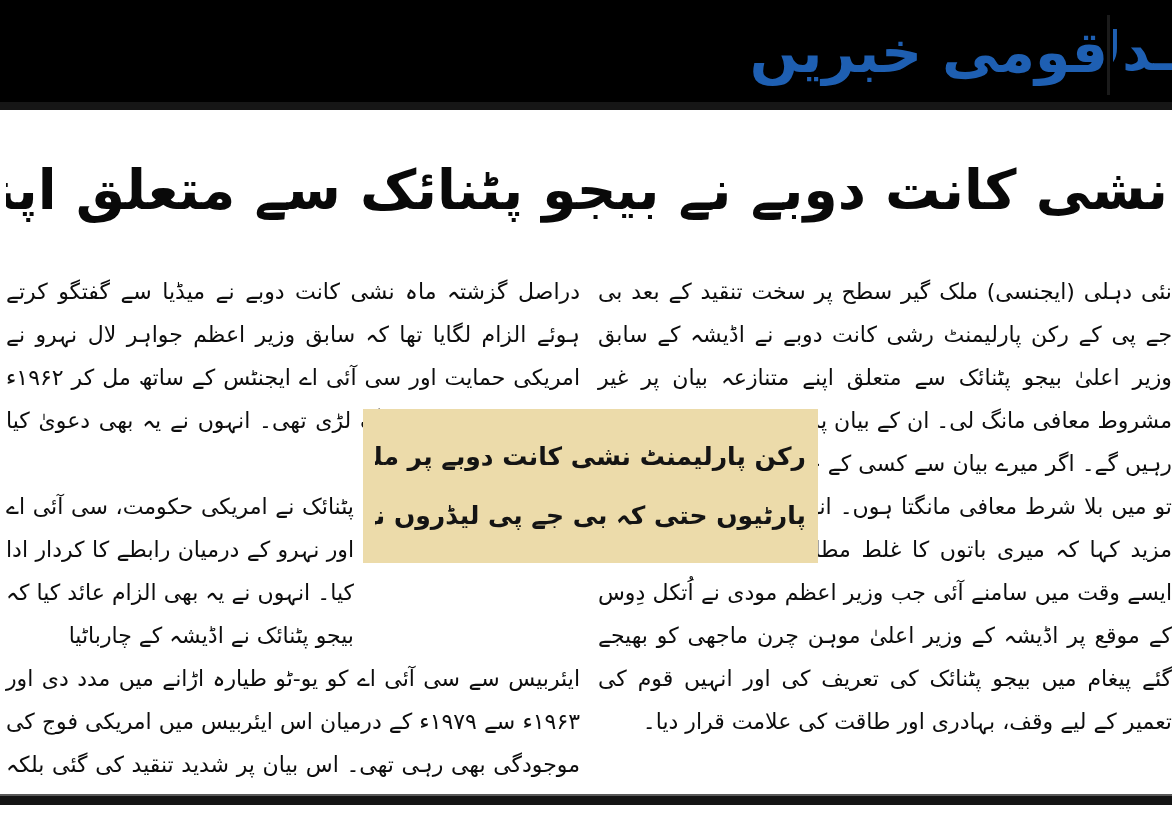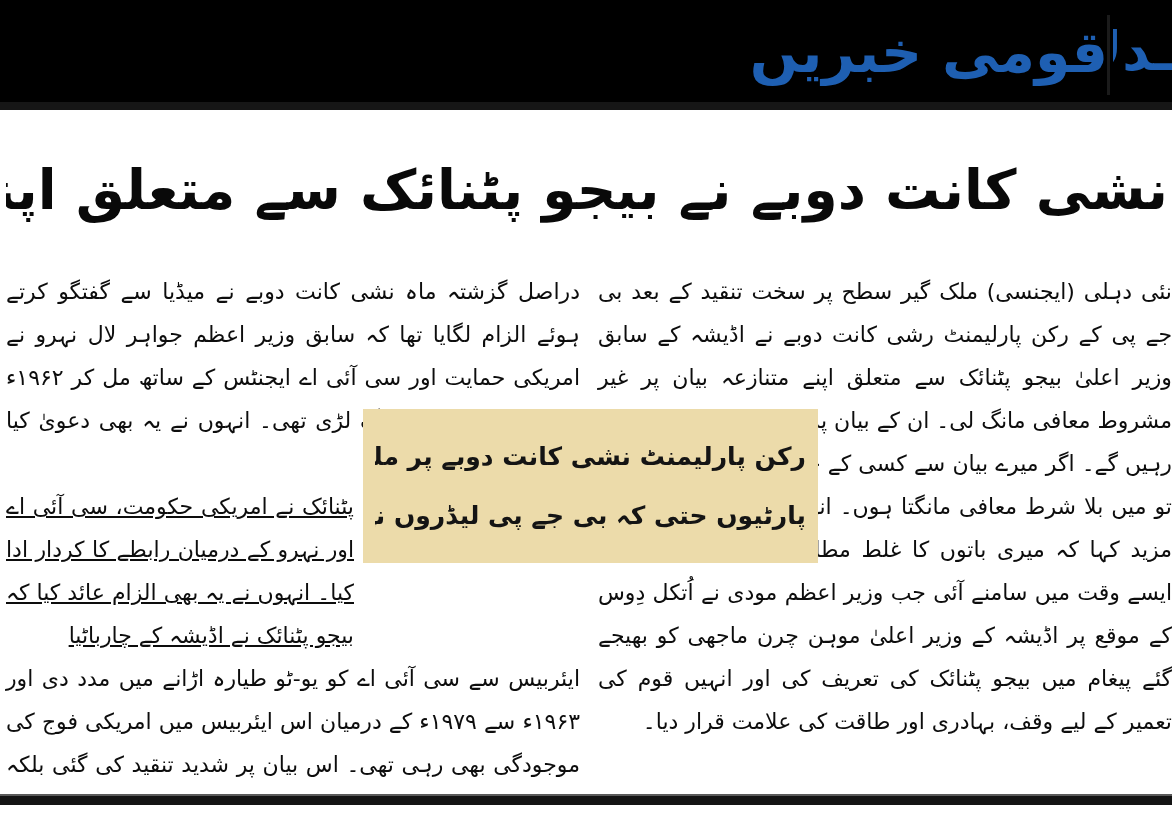--- a/index.html
+++ b/index.html
@@ -103,21 +103,20 @@
   .seg { text-align: justify; }
   .seg-narrow-right {        
     width: 348px;
     margin-left: 226px;
     min-height: 158px;
   }
   .seg-narrow-left {         
     width: 348px;
     margin-right: 226px;
     min-height: 158px;
-    text-decoration: underline;
   }
   .col-right .seg-top { min-height: 138px; }
   .col-left  .seg-top { min-height: 140px; }
 
   
   .pull-quote {
     position: absolute;
     left: 363px;
     top: 409px;
     width: 455px;

